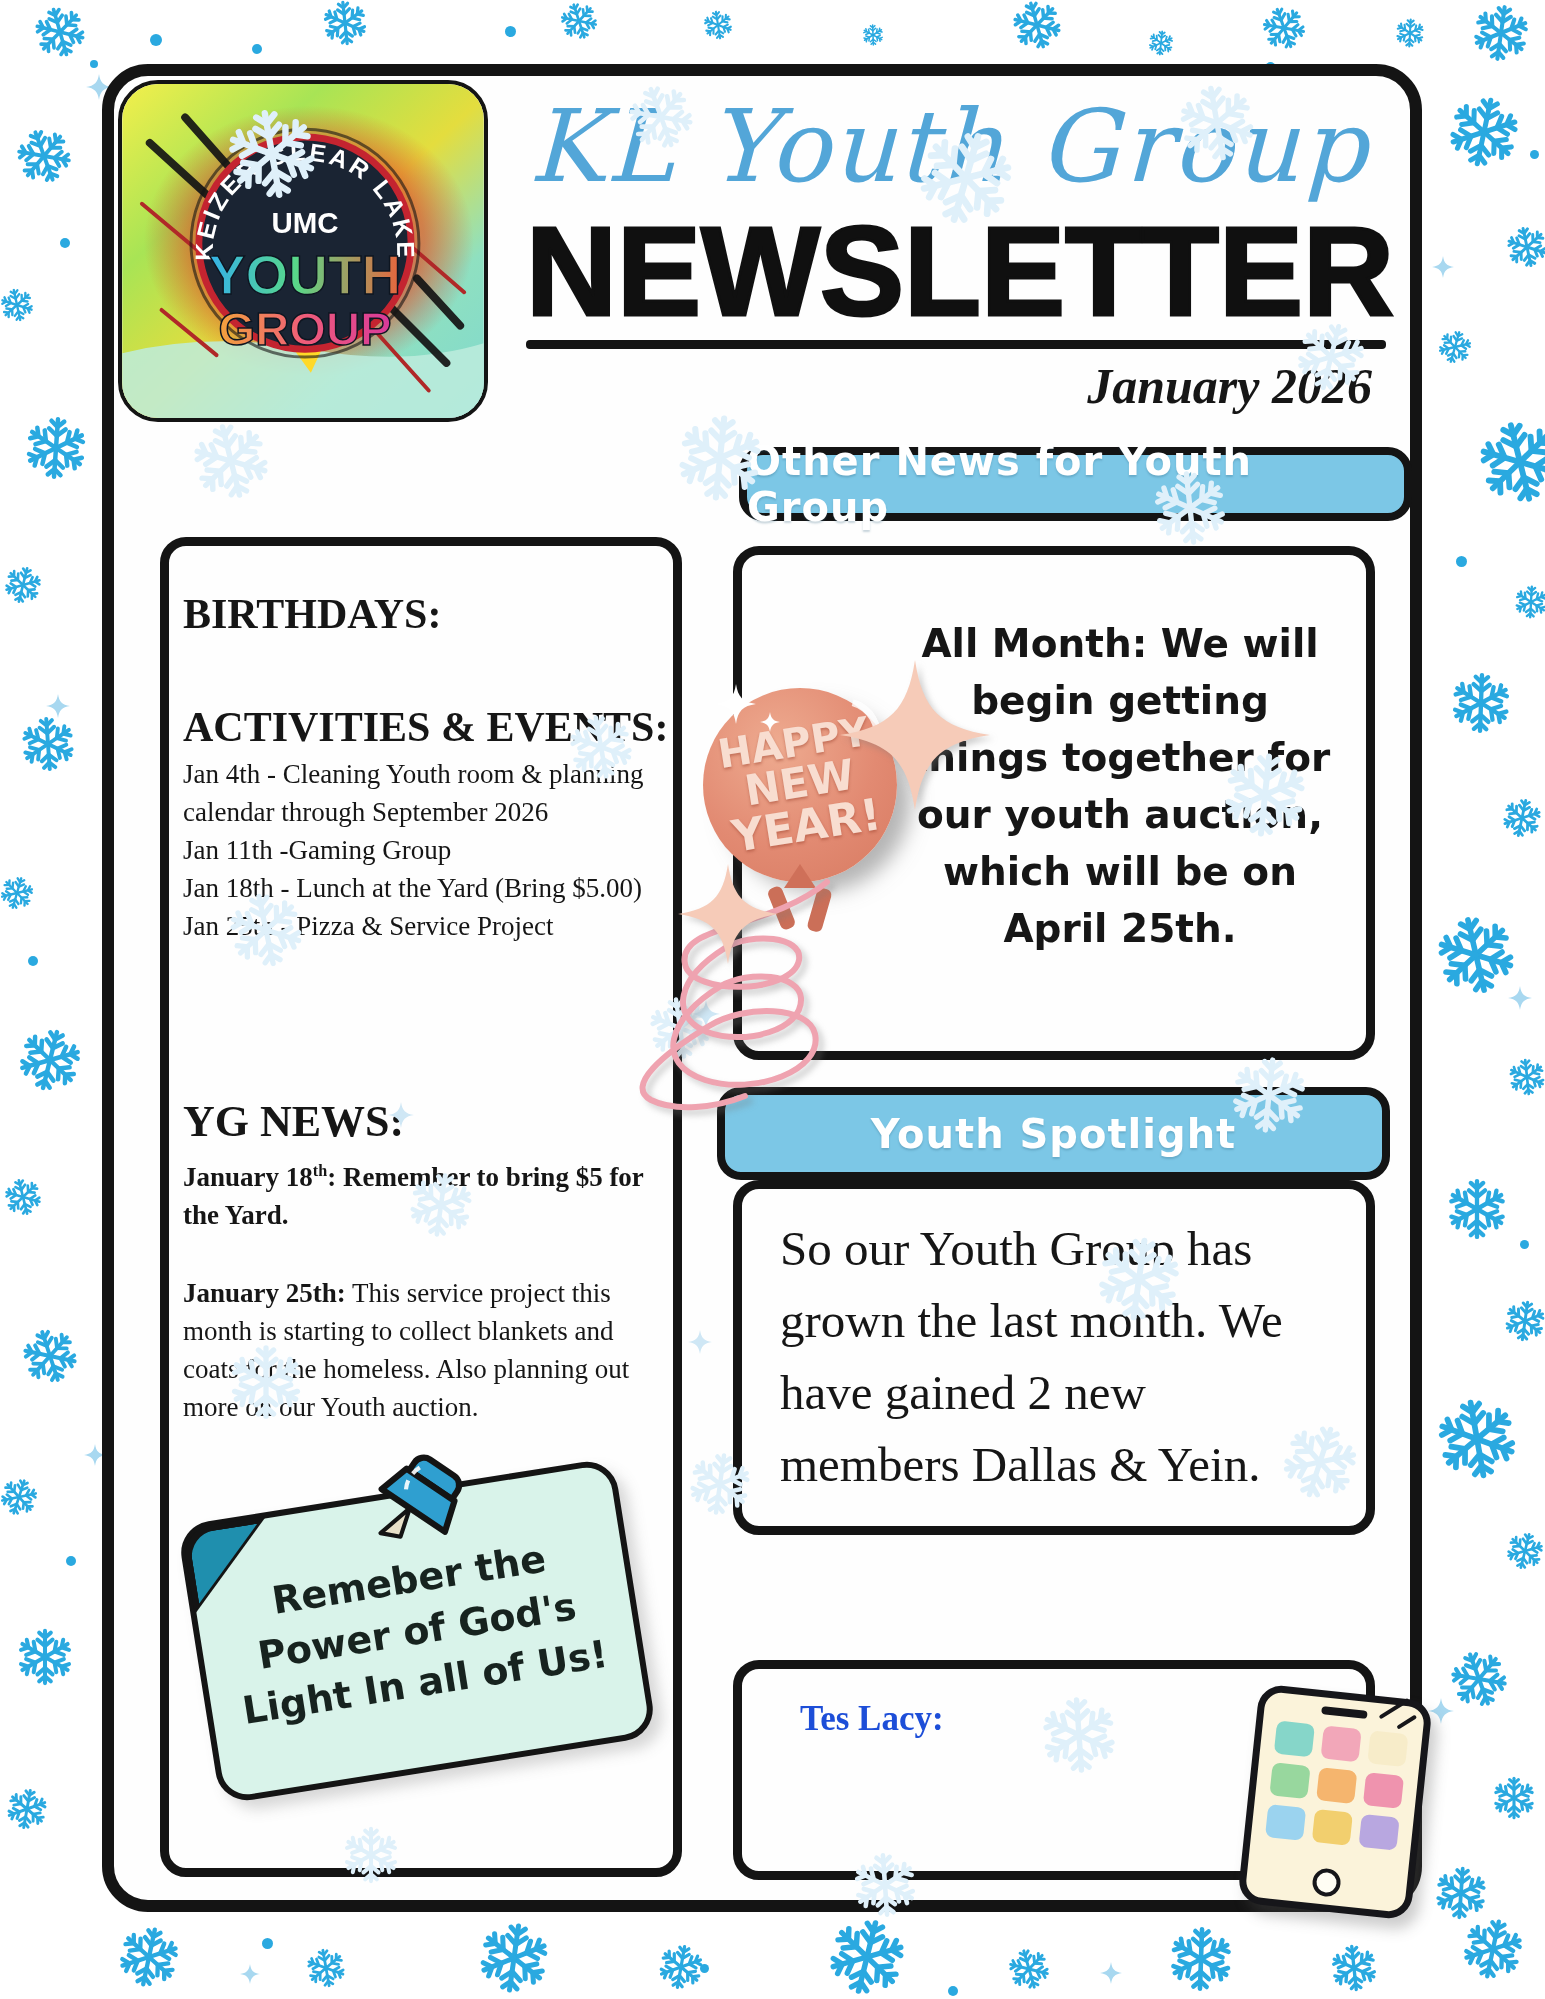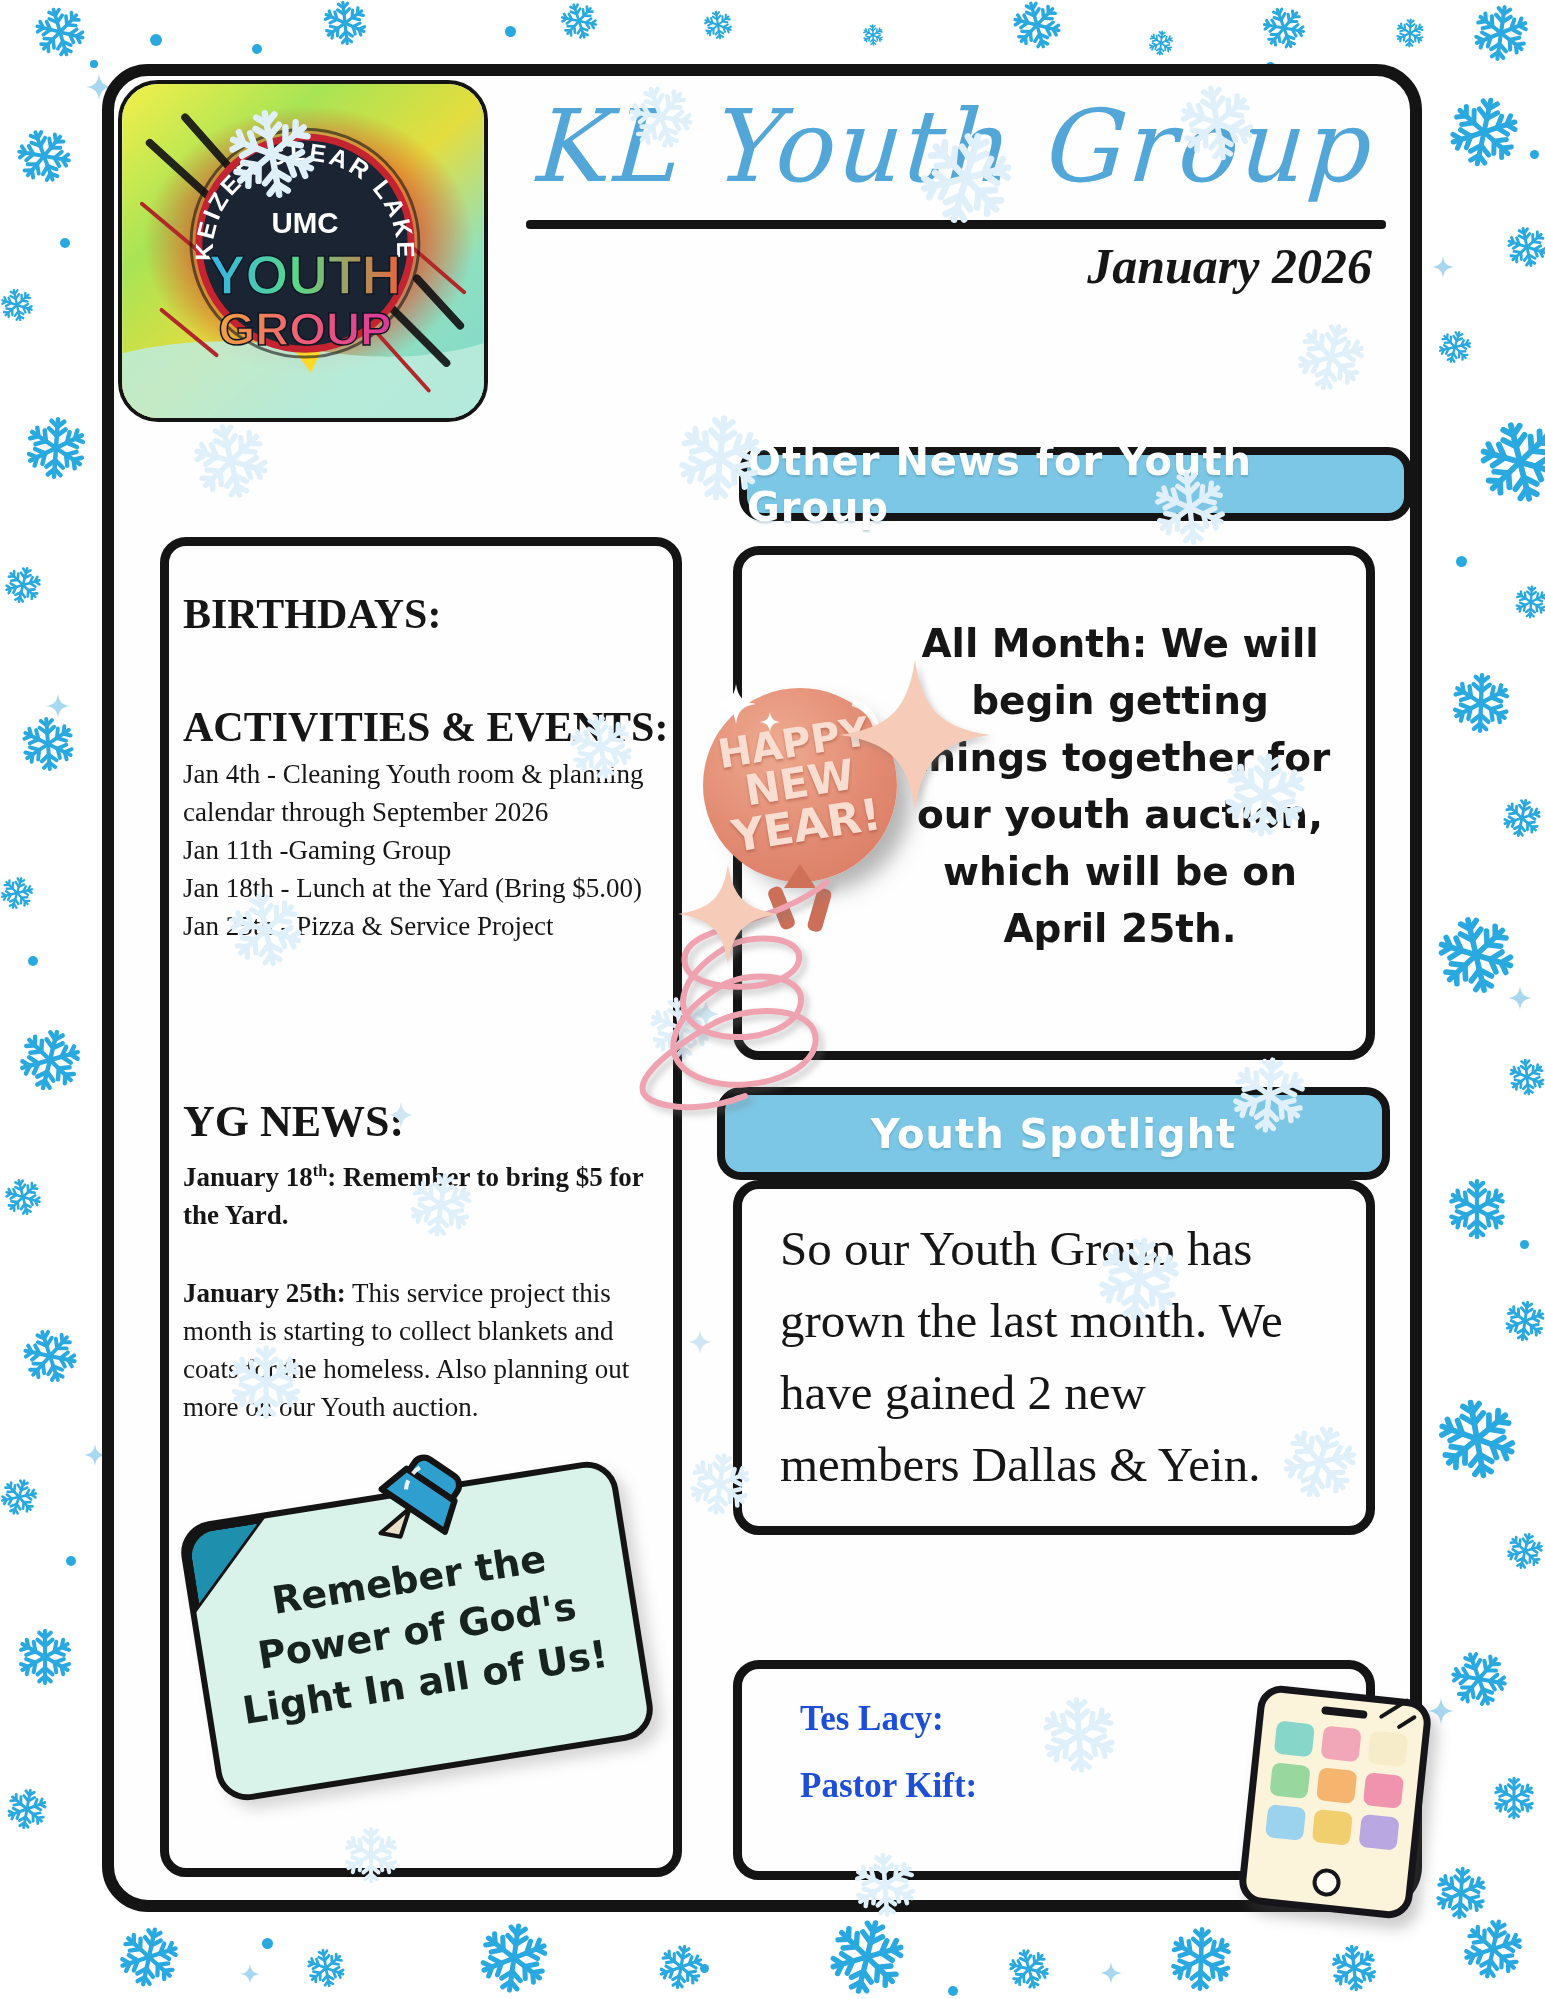--- a/index.html
+++ b/index.html
@@ -454,20 +454,21 @@
       <text font-family="Liberation Sans, sans-serif" font-weight="700" font-size="25" fill="#ffffff" letter-spacing="3">
         <textPath href="#arcpath" startOffset="50%" text-anchor="middle">KEIZER CLEAR LAKE</textPath>
       </text>
       <text x="186" y="152" text-anchor="middle" font-family="Liberation Sans, sans-serif" font-weight="700" font-size="30" fill="#ffffff">UMC</text>
       <text x="186" y="214" text-anchor="middle" font-family="Liberation Sans, sans-serif" font-weight="700" font-size="56" fill="url(#gyouth)" stroke="#0d1520" stroke-width="1.5">YOUTH</text>
       <text x="186" y="266" text-anchor="middle" font-family="Liberation Sans, sans-serif" font-weight="700" font-size="48" fill="url(#ggroup)" stroke="#0d1520" stroke-width="1.5">GROUP</text>
     </svg>
 
     <div class="hdr">
       <div class="script-title">KL Youth Group</div>
+      <div class="main-title">NEWSLETTER</div>
       <div class="title-rule"></div>
       <div class="issue-date">January 2026</div>
     </div>
 
     <div class="wbox box-left">
       <div class="ltxt heading" style="top:44px">BIRTHDAYS:</div>
       <div class="ltxt heading" style="top:157px">ACTIVITIES &amp; EVENTS:</div>
       <div class="ltxt body-serif" style="top:209px">
         <div>Jan 4th - Cleaning Youth room &amp; planning calendar through September 2026</div>
         <div>Jan 11th -Gaming Group</div>
@@ -495,24 +496,20 @@
       <span>Youth Spotlight</span>
     </div>
     <div class="wbox box-spot">
       <div class="spot-text">So our Youth Group has grown the last month. We have gained 2 new members Dallas &amp; Yein.</div>
     </div>
 
     <div class="wbox box-contact">
       <div class="contact-rows">
         <div class="contact-row">
           <span>Tes Lacy:</span>
-          
-        </div>
-        <div class="contact-row">
-          <span>Pastor Kift:</span>
           
         </div>
       </div>
     </div>
   </div>
 
   <div class="balloon">
     <div class="shine"></div>
     <div class="balloon-text">
       <div class="b1">HAPPY</div>

